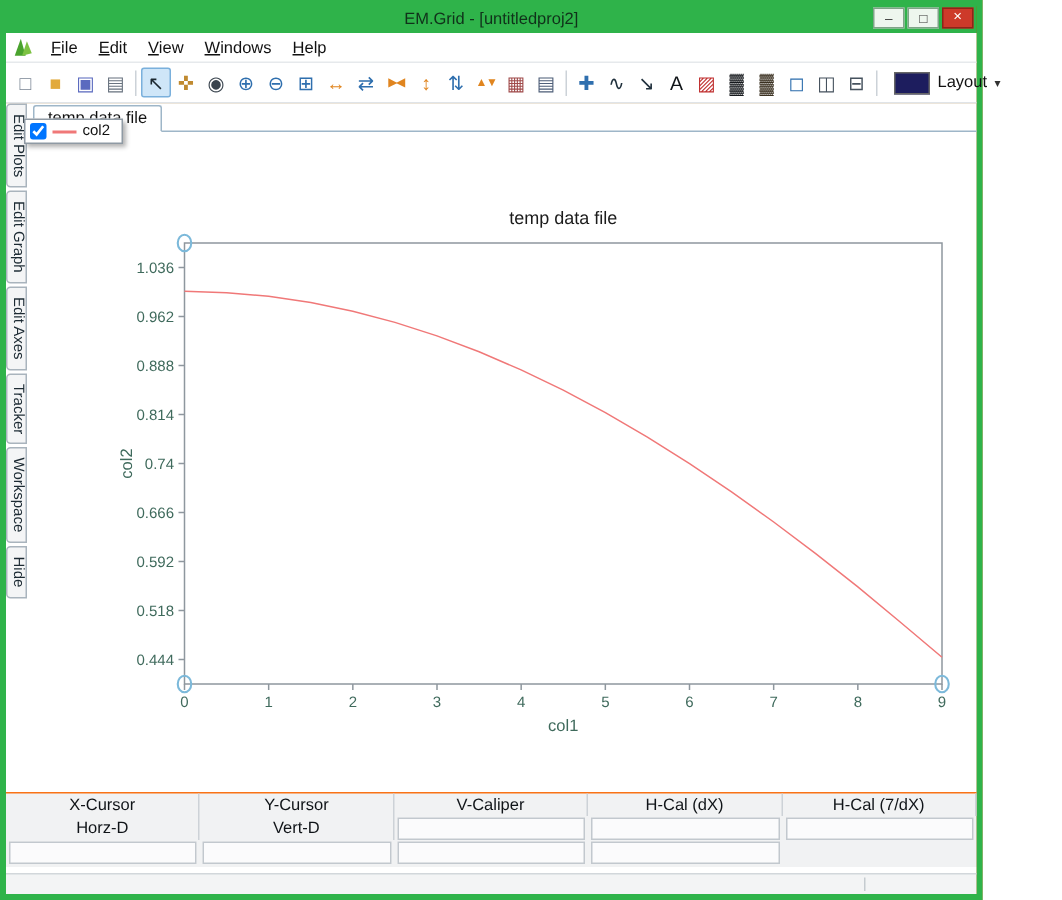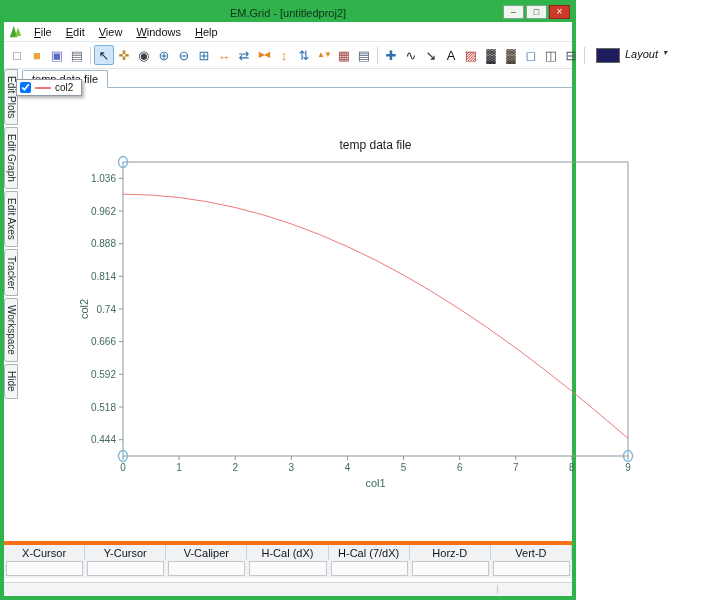--- a/index.html
+++ b/index.html
@@ -1,16 +1,16 @@
 <!DOCTYPE html>
 <html><head>
 <meta charset="utf-8">
 <style>
   html,body{margin:0;padding:0;overflow:hidden;background:#fff;}
-  .window{width:576px;height:600px;box-sizing:border-box;border:4px solid #2fb34a;
+  .window{width:655px;height:600px;box-sizing:border-box;border:4px solid #2fb34a;
     display:flex;flex-direction:column;font-family:"Liberation Sans",sans-serif;
     background:#a16207;position:relative;}
   
   .titlebar{height:18px;background:#2fb34a;display:flex;align-items:center;
     justify-content:center;position:relative;flex:0 0 auto;}
   .title-text{font-size:11px;color:#10311a;}
   .win-controls{position:absolute;right:2px;top:1px;display:flex;gap:2px;}
   .win-btn{width:21px;height:14px;display:flex;align-items:center;justify-content:center;
     font-size:9px;line-height:1;background:#eef6ee;border:1px solid #7fa387;color:#333;
     box-sizing:border-box;}
@@ -23,21 +23,21 @@
   
   .toolbar{height:26px;display:flex;align-items:center;padding:0 3px;
     border-bottom:1px solid #e0e4e8;flex:0 0 auto;background:#fff;}
   #toolbar-icons{display:flex;align-items:center;}
   .tbtn{width:20px;height:20px;display:flex;align-items:center;justify-content:center;
     font-size:13px;line-height:1;border:1px solid transparent;border-radius:2px;
     box-sizing:border-box;}
   .tbtn.small{font-size:8px;letter-spacing:-1px;}
   .tbtn.sel{background:#cfe6f8;border-color:#7ab0dc;}
   .tsep{width:1px;height:17px;background:#ccd2d8;margin:0 3px;}
-  .layout-ctl{display:flex;align-items:flex-start;gap:5px;margin-left:4px;padding:2px 4px;font-style:italic;}
+  .layout-ctl{display:flex;align-items:center;gap:5px;margin-left:4px;padding:2px 4px;}
   .layout-swatch{width:22px;height:13px;background:#1d1d5e;border:1px solid #666;}
   .layout-label{font-size:11px;color:#111;}
   .layout-caret{font-size:8px;color:#333;}
   
   .body{flex:1;display:flex;position:relative;background:#fff;min-height:0;}
   .side-tabs{width:16px;flex:0 0 auto;display:flex;flex-direction:column;gap:2px;}
   .side-tab{writing-mode:vertical-rl;font-size:10px;color:#1c2a33;background:#f4f5f6;
     border:1px solid #a9b4bd;border-radius:3px 0 0 3px;padding:6px 0;width:14px;
     box-sizing:border-box;text-align:center;}
   .main{flex:1;display:flex;flex-direction:column;min-width:0;}
@@ -50,22 +50,22 @@
   .chart-wrap{position:absolute;left:55px;top:48px;}
   svg text{font-family:"Liberation Sans",sans-serif;}
   
   .legend{position:absolute;left:12px;top:10px;z-index:6;display:flex;align-items:center;
     gap:4px;background:#fff;border:1px solid #8f9aa4;
     box-shadow:2px 2px 3px rgba(0,0,0,.3);padding:2px 8px 2px 3px;}
   .legend-check{width:11px;height:11px;margin:0;}
   .legend-line{width:16px;height:0;border-top:2px solid #f07878;}
   .legend-label{font-size:10px;color:#111;}
   
-  .calipers{flex:0 0 auto;border-top:4px solid #f97316;background:#f1f2f3;
-    display:grid;grid-template-columns:repeat(7,1fr);padding-bottom:2px;}
+  .calipers{flex:0 0 auto;border-top:1px solid #f97316;background:#f1f2f3;
+    display:grid;grid-template-columns:repeat(5,1fr);padding-bottom:2px;}
   .cal-h{font-size:11px;text-align:center;padding:2px 0 1px;color:#101418;
     border-right:1px solid #cdd2d7;}
   .cal-v{height:13px;background:#fbfbfc;border:1px solid #c2c8ce;margin:1px 2px 0;}
   .gapstrip{height:4px;background:#fff;flex:0 0 auto;}
   .statusbar{height:13px;background:#f3f4f5;border-top:1px solid #d2d7db;
     position:relative;flex:0 0 auto;}
   .status-divider{position:absolute;right:74px;top:2px;bottom:2px;width:1px;background:#c5cbd0;}
 </style>
 </head>
 <body>

